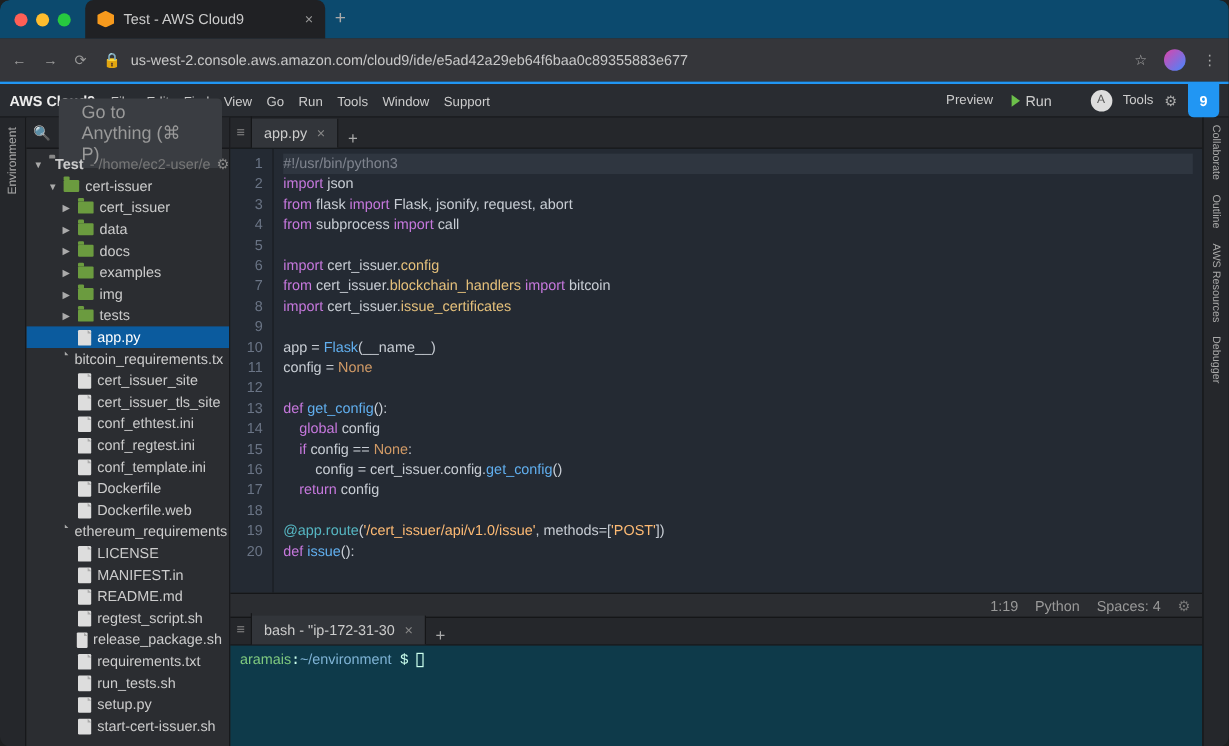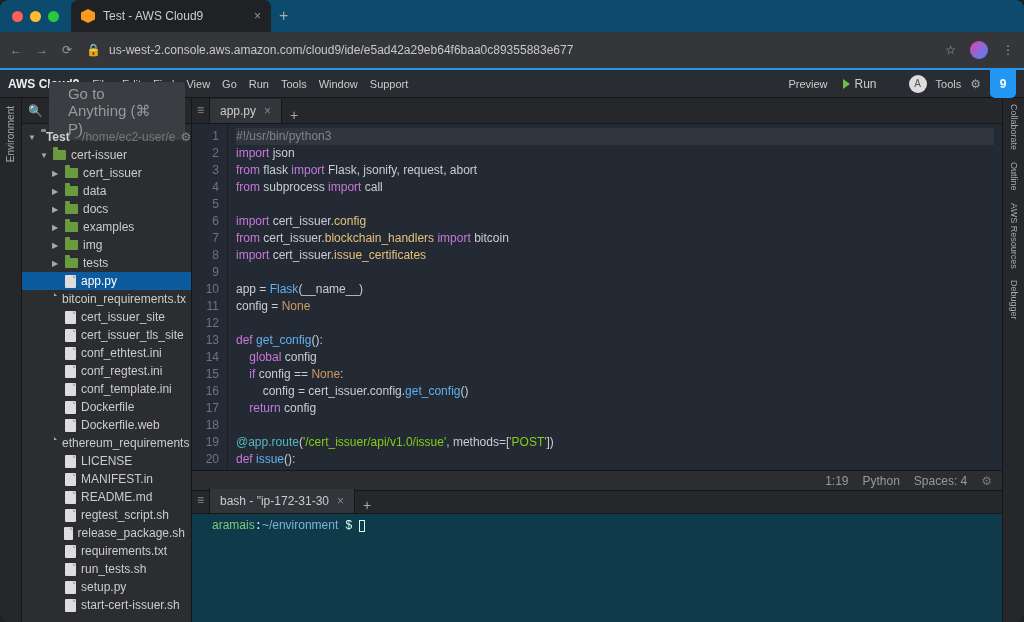--- a/index.html
+++ b/index.html
@@ -50,24 +50,24 @@
 .main{flex:1;display:flex;flex-direction:column;min-width:0}
 .tabbar{height:26px;background:#25272b;display:flex;align-items:flex-end;border-bottom:1px solid #151618}
 .sidecol{width:18px;height:26px;border-right:1px solid #151618;display:flex;align-items:center;justify-content:center;color:#888}
 .ftab{background:#2b2d31;height:24px;display:flex;align-items:center;padding:0 10px;gap:8px;border-right:1px solid #151618;color:#ccc;font-size:11px}
 .ftab.act{background:#32353a}
 .plus{padding:0 8px;color:#aaa;font-size:14px}
 .editor{flex:1;display:flex;overflow:hidden;background:#242a33;font-family:Menlo,Consolas,monospace;font-size:12px;line-height:17px}
 .gutter{width:36px;background:#242a33;color:#6a7485;text-align:right;padding:4px 8px 0 0;border-right:1px solid #1a1d22}
 .code{flex:1;padding:4px 8px 0 8px;overflow:hidden;white-space:pre;color:#c8cdd4}
 .cline.hl{background:#2f3640}
-.k{color:#c678dd}.s{color:#84cc16}.f{color:#61afef}.c{color:#7f848e}.n{color:#d19a66}.d{color:#56b6c2}.v{color:#e5c07b}
+.k{color:#c678dd}.s{color:#fdba74}.f{color:#61afef}.c{color:#7f848e}.n{color:#d19a66}.d{color:#56b6c2}.v{color:#e5c07b}
 .status{height:20px;background:#2b2d31;display:flex;align-items:center;justify-content:flex-end;padding:0 10px;gap:14px;color:#999;font-size:10px;border-top:1px solid #151618}
 .termtabs{height:24px;background:#25272b;display:flex;align-items:flex-end;border-bottom:1px solid #151618;border-top:1px solid #151618}
-.terminal{height:108px;background:#0e3a4a;font-family:Menlo,Consolas,monospace;font-size:12px;padding:4px 20px;color:#cfe}
+.terminal{height:84px;background:#0e3a4a;font-family:Menlo,Consolas,monospace;font-size:12px;padding:4px 8px;color:#cfe}
 .tuser{color:#7fc97f}.tpath{color:#7fb3d5}
 .rtabs{width:22px;background:#25272b;border-left:1px solid #151618;display:flex;flex-direction:column;align-items:center;padding:6px 0;gap:12px}
 .rtabs span{writing-mode:vertical-lr;font-size:9px;color:#aaa}
 .cursor{display:inline-block;width:6px;height:12px;border:1px solid #cfe;vertical-align:middle}
 </style>
 </head>
 <body>
 
 <div class="titlebar">
   <div class="traffic">

